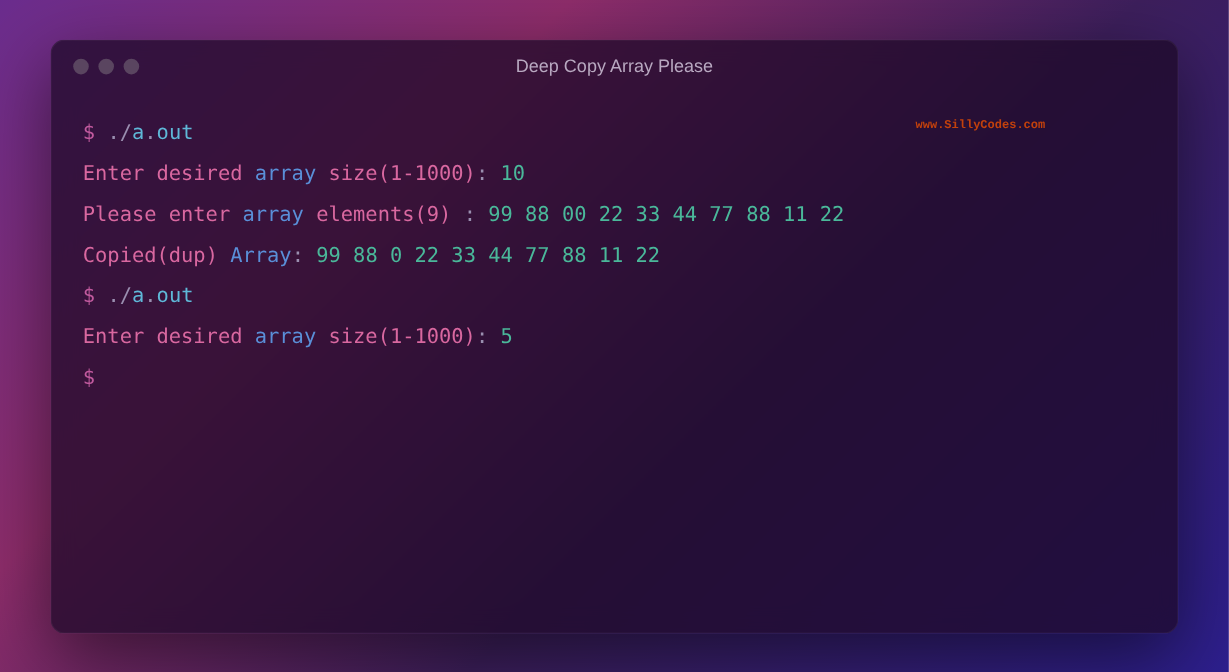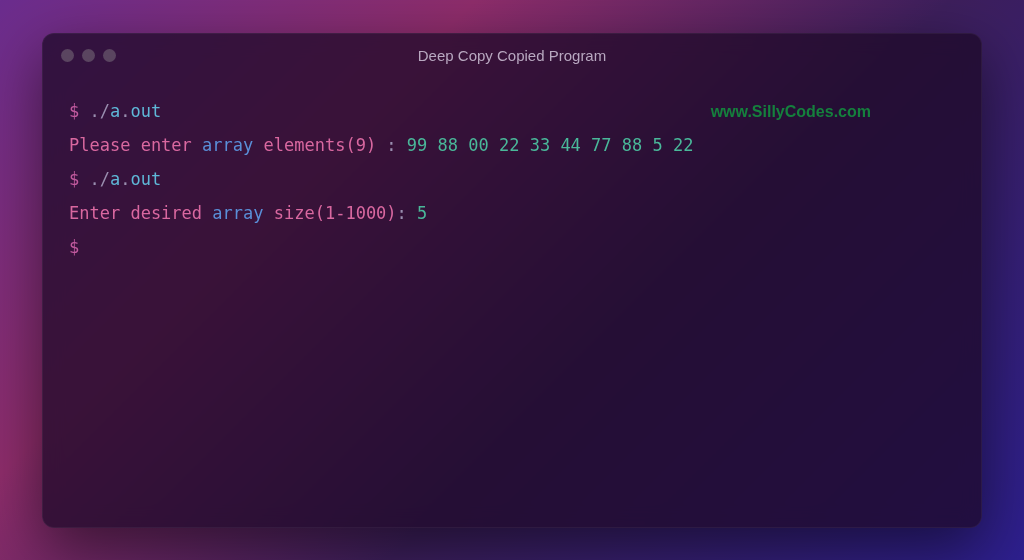--- a/index.html
+++ b/index.html
@@ -57,24 +57,24 @@
     .terminal-body {
       padding: 16px 26px;
       font-size: 17px;
       line-height: 2;
       position: relative;
     }
     .watermark {
       position: absolute;
       top: 18px;
       right: 110px;
-      color: #15803d;
-      font-size: 16px;
+      color: #c2410c;
+      font-size: 10px;
       font-weight: 600;
-      font-family: Liberation Sans, sans-serif;
+      font-family: Liberation Mono, monospace;
     }
     .line {
       white-space: pre;
     }
     .prompt { color: #c15a9e; }
     .dot { color: #9a8fb0; }
     .slash { color: #9a8fb0; }
     .cmd { color: #5fb8d8; }
     .pink { color: #d968a0; }
     .blue { color: #5a8fd8; }
@@ -85,32 +85,34 @@
 </head>
 <body>
 
 <div class="terminal-window">
   <div class="titlebar">
     <div class="traffic-lights">
       <div class="traffic-light"></div>
       <div class="traffic-light"></div>
       <div class="traffic-light"></div>
     </div>
-    <div class="title">Deep Copy Copied Program</div>
+    <div class="title">Deep Copy Array Please</div>
   </div>
 
   <div class="terminal-body">
     <div class="watermark">www.SillyCodes.com</div>
 
     <div class="line"><span class="prompt">$</span> <span class="dot">.</span><span class="slash">/</span><span class="cmd">a</span><span class="dot">.</span><span class="cmd">out</span></div>
 
+    <div class="line"><span class="pink">Enter desired</span> <span class="blue">array</span> <span class="pink">size</span><span class="paren">(1-1000)</span><span class="punct">:</span> <span class="num">10</span></div>
 
-    <div class="line"><span class="pink">Please enter</span> <span class="blue">array</span> <span class="pink">elements</span><span class="paren">(9)</span><span class="punct"> :</span> <span class="num">99 88 00 22 33 44 77 88 5 22</span></div>
+    <div class="line"><span class="pink">Please enter</span> <span class="blue">array</span> <span class="pink">elements</span><span class="paren">(9)</span><span class="punct"> :</span> <span class="num">99 88 00 22 33 44 77 88 11 22</span></div>
 
 
+    <div class="line"><span class="pink">Copied</span><span class="paren">(dup)</span> <span class="blue">Array</span><span class="punct">:</span> <span class="num">99 88 0 22 33 44 77 88 11 22</span></div>
 
     <div class="line"><span class="prompt">$</span> <span class="dot">.</span><span class="slash">/</span><span class="cmd">a</span><span class="dot">.</span><span class="cmd">out</span></div>
 
     <div class="line"><span class="pink">Enter desired</span> <span class="blue">array</span> <span class="pink">size</span><span class="paren">(1-1000)</span><span class="punct">:</span> <span class="num">5</span></div>
 
 
 
 
     <div class="line"><span class="prompt">$</span></div>
   </div>

